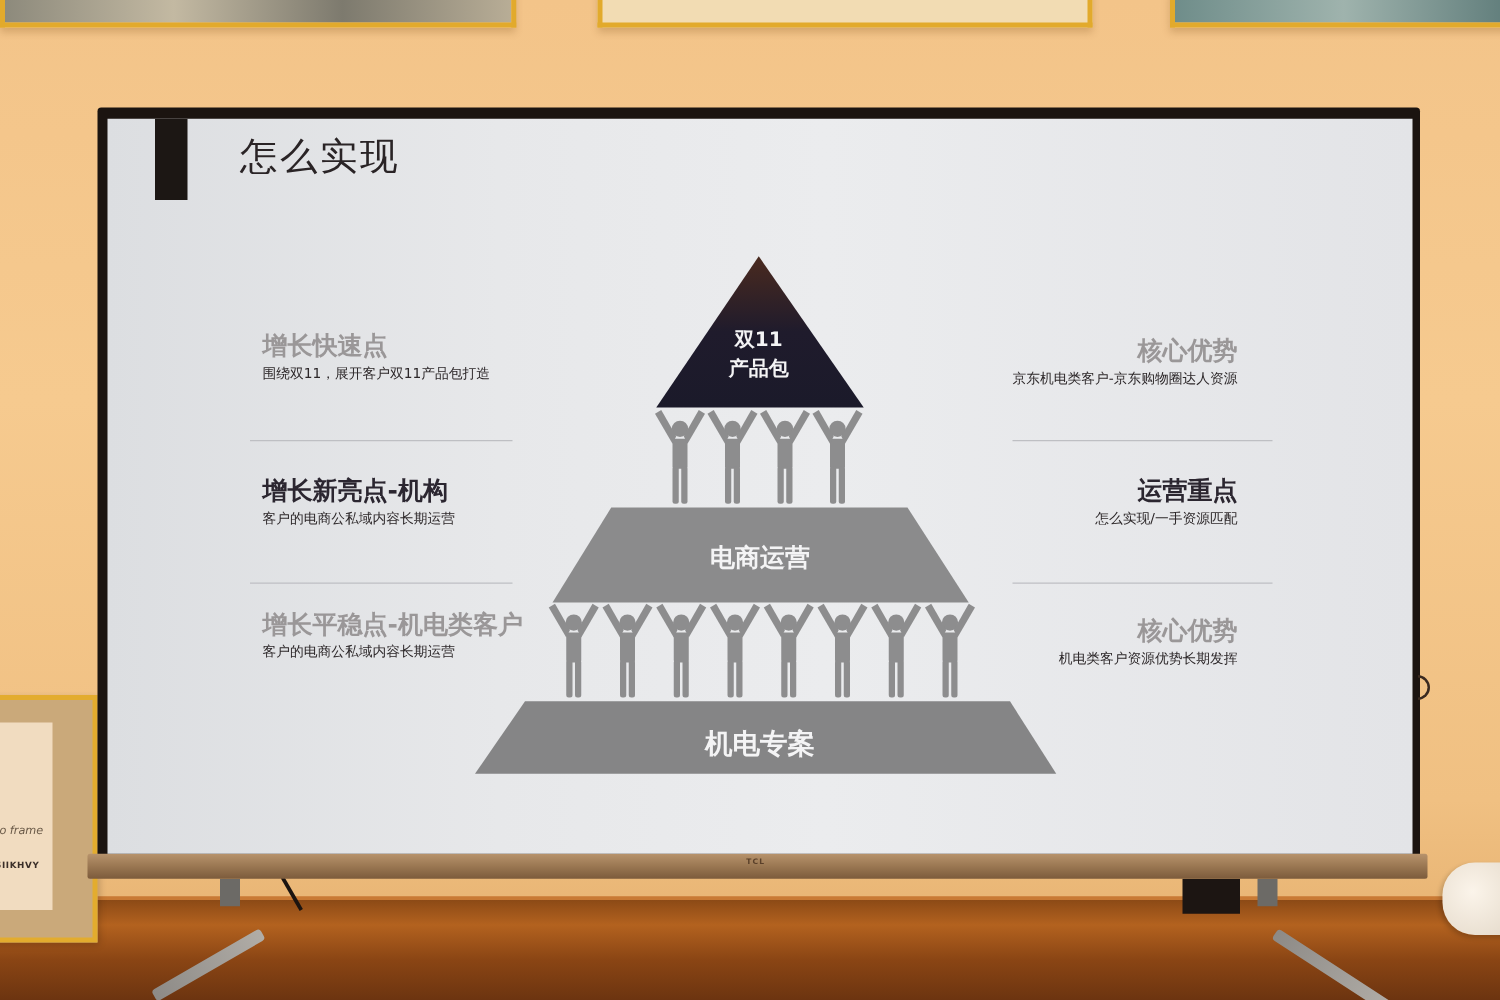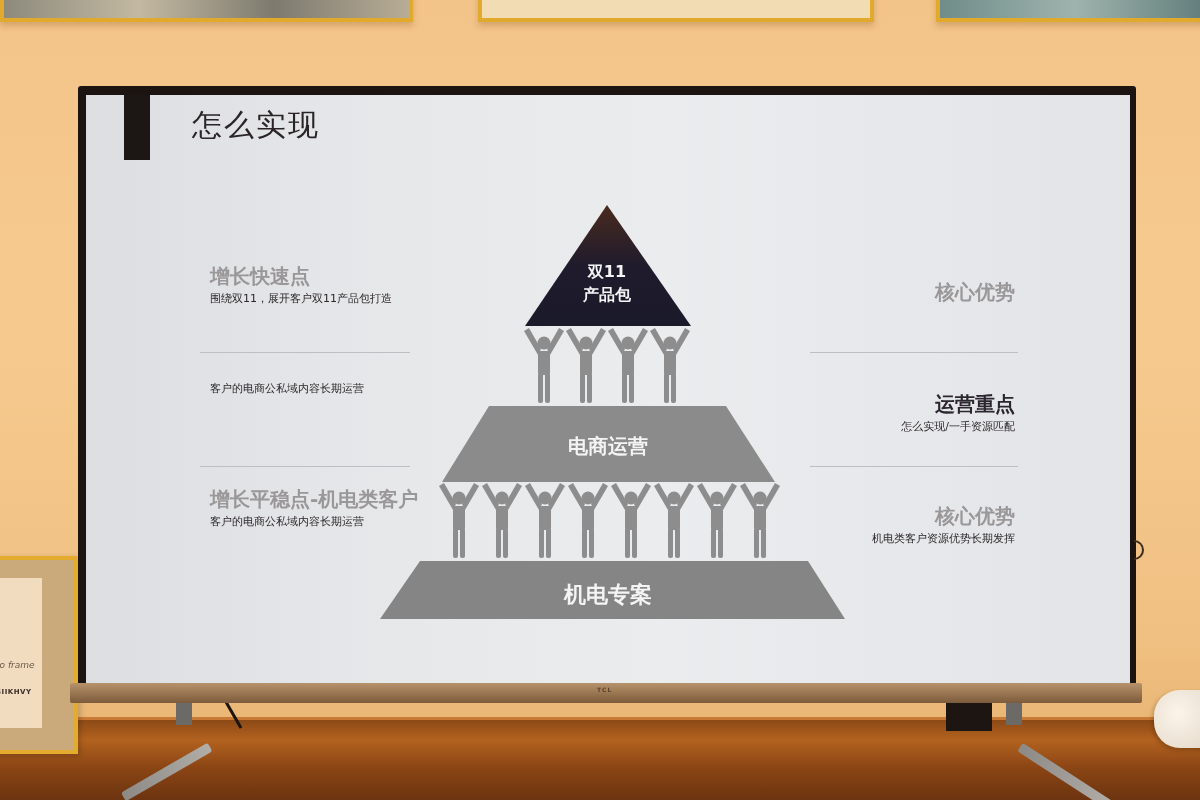--- a/index.html
+++ b/index.html
@@ -50,21 +50,21 @@
             overflow:hidden; }
 
   
   .tab-mark { left:38px; top:0; width:26px; height:65px; background:#1c1714; }
   .slide-title { left:106px; top:10px; font-size:30px; color:#2a2426; letter-spacing:2px; }
 
   .item { position:absolute; }
   .item .heading { font-size:20px; font-weight:bold; line-height:26px; }
   .item .desc { font-size:11px; color:#2c2729; line-height:17px; margin-top:1px; }
   .item.left { left:124px; text-align:left; width:220px; }
-  .item.right { right:115px; text-align:right; width:240px;margin-top:12px; }
+  .item.right { right:140px; text-align:right; width:240px; }
   .h-grey { color:#9a9798; }
   .h-dark { color:#2b2630; }
   .divider { position:absolute; height:1px; background:#bebfc3; }
 
   .pyr-label { position:absolute; color:#f4f4f5; font-weight:bold; text-align:center; }
 </style>
 </head>
 <body>
 
 <div class="frame f1"></div>
@@ -97,31 +97,33 @@
   <div class="abs tab-mark"></div>
   <div class="abs slide-title">怎么实现</div>
 
   <div class="item left" style="top:168px;">
     <div class="heading h-grey">增长快速点</div>
     <div class="desc">围绕双11，展开客户双11产品包打造</div>
   </div>
   <div class="divider" style="left:114px;top:257px;width:210px;"></div>
 
   <div class="item left" style="top:284px;width:240px;">
+    <div class="heading h-dark">增长新亮点-机构</div>
     <div class="desc">客户的电商公私域内容长期运营</div>
   </div>
   <div class="divider" style="left:114px;top:371px;width:210px;"></div>
 
   <div class="item left" style="top:391px;width:250px;">
     <div class="heading h-grey">增长平稳点-机电类客户</div>
     <div class="desc">客户的电商公私域内容长期运营</div>
   </div>
 
   <div class="item right" style="top:172px;width:230px;">
     <div class="heading h-grey">核心优势</div>
+    <div class="desc">京东机电类客户-京东购物圈达人资源</div>
   </div>
   <div class="divider" style="left:724px;top:257px;width:208px;"></div>
 
   <div class="item right" style="top:284px;">
     <div class="heading h-dark">运营重点</div>
     <div class="desc">怎么实现/一手资源匹配</div>
   </div>
   <div class="divider" style="left:724px;top:371px;width:208px;"></div>
 
   <div class="item right" style="top:396px;">

